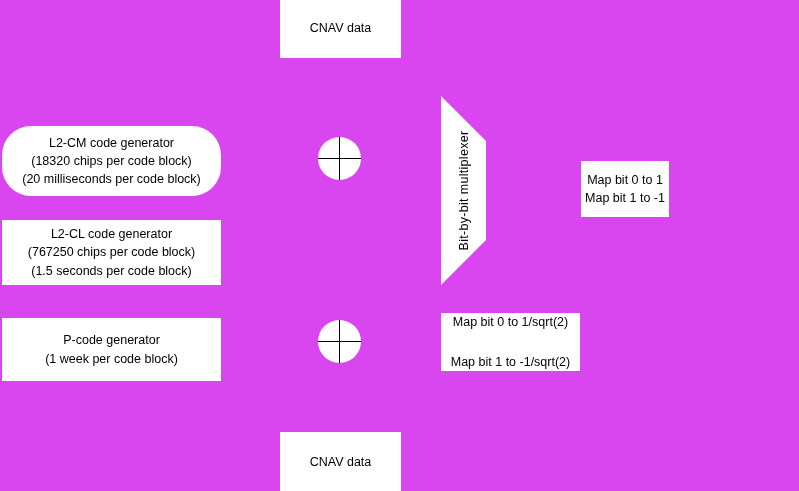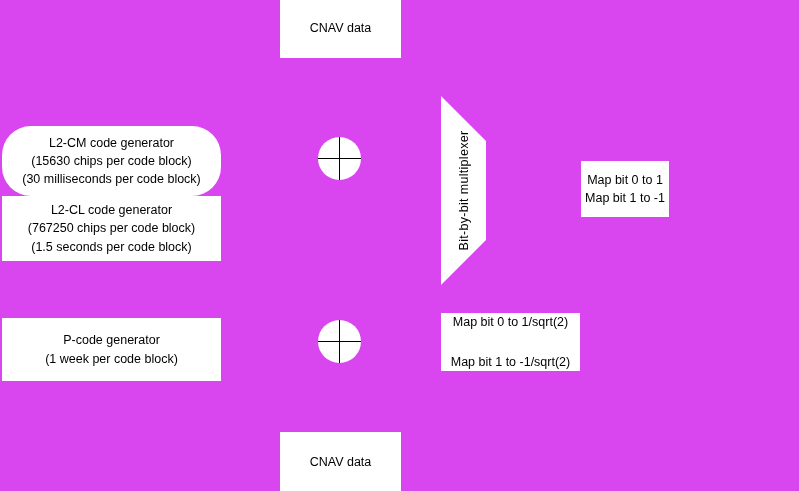--- a/index.html
+++ b/index.html
@@ -27,21 +27,21 @@
     font-size: 12.5px;
     line-height: 1.45;
     box-sizing: border-box;
   }
   .box .ln { display: block; white-space: nowrap; }
 
   
   #box-cnav      { left: 280px; top: -2px;  width: 121px; height: 60px; }
   #box-lnav      { left: 280px; top: 432px; width: 121px; height: 61px; }
   #box-l2cm      { left: 2px;   top: 126px; width: 219px; height: 70px; border-radius: 29px; }
-  #box-l2cl      { left: 2px;   top: 196px; width: 219px; height: 65px; }
+  #box-l2cl      { left: 2px;   top: 220px; width: 219px; height: 65px; }
   #box-pcode     { left: 2px;   top: 318px; width: 219px; height: 63px; justify-content: center; }
   #box-map-unit  { left: 581px; top: 161px; width: 88px;  height: 56px; }
   #box-map-sqrt  { left: 441px; top: 313px; width: 139px; height: 58px; justify-content: space-between; }
 
   
   #mux {
     position: absolute;
     left: 441px;
     top: 96px;
     width: 45px;
@@ -85,22 +85,22 @@
 <body>
 
 <div id="canvas">
 
   <div class="box" id="box-cnav">
     <span class="ln">CNAV data</span>
   </div>
 
   <div class="box" id="box-l2cm">
     <span class="ln">L2-CM code generator</span>
-    <span class="ln">(15630 chips per code block)</span>
-    <span class="ln">(30 milliseconds per code block)</span>
+    <span class="ln">(18320 chips per code block)</span>
+    <span class="ln">(20 milliseconds per code block)</span>
   </div>
 
   <div class="box" id="box-l2cl">
     <span class="ln">L2-CL code generator</span>
     <span class="ln">(767250 chips per code block)</span>
     <span class="ln">(1.5 seconds per code block)</span>
   </div>
 
   <div class="box" id="box-pcode">
     <span class="ln">P-code generator</span>

